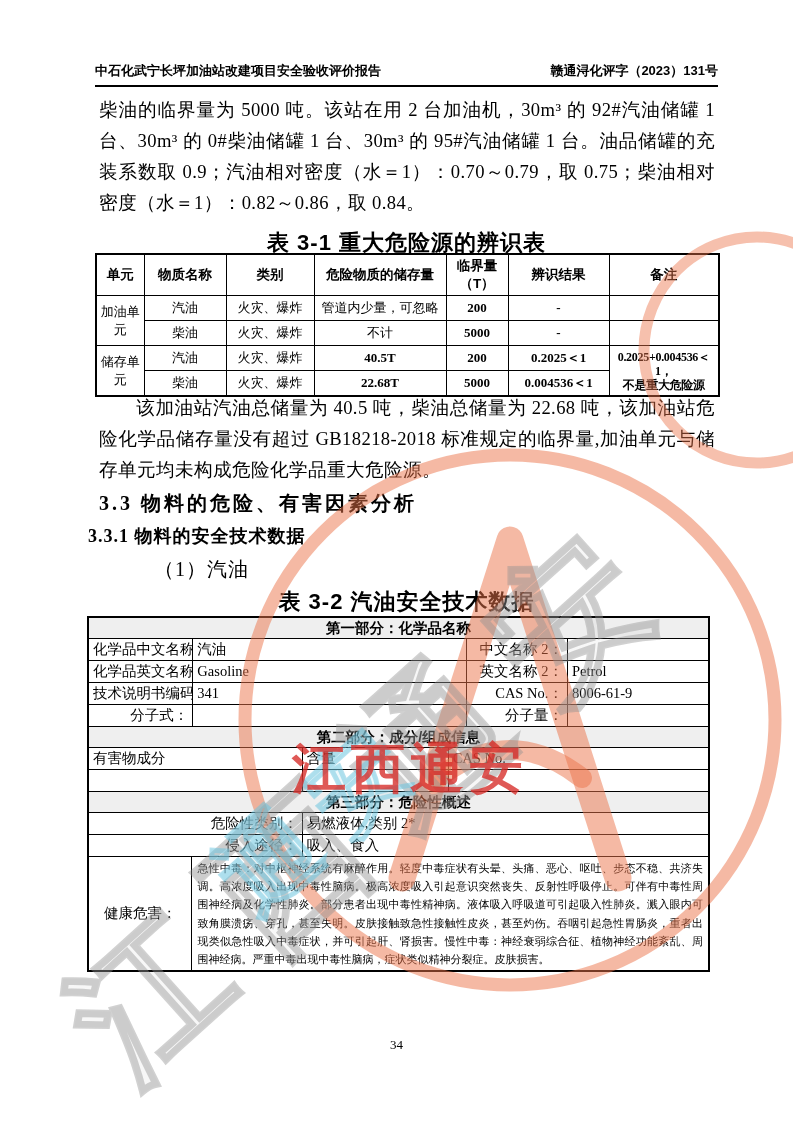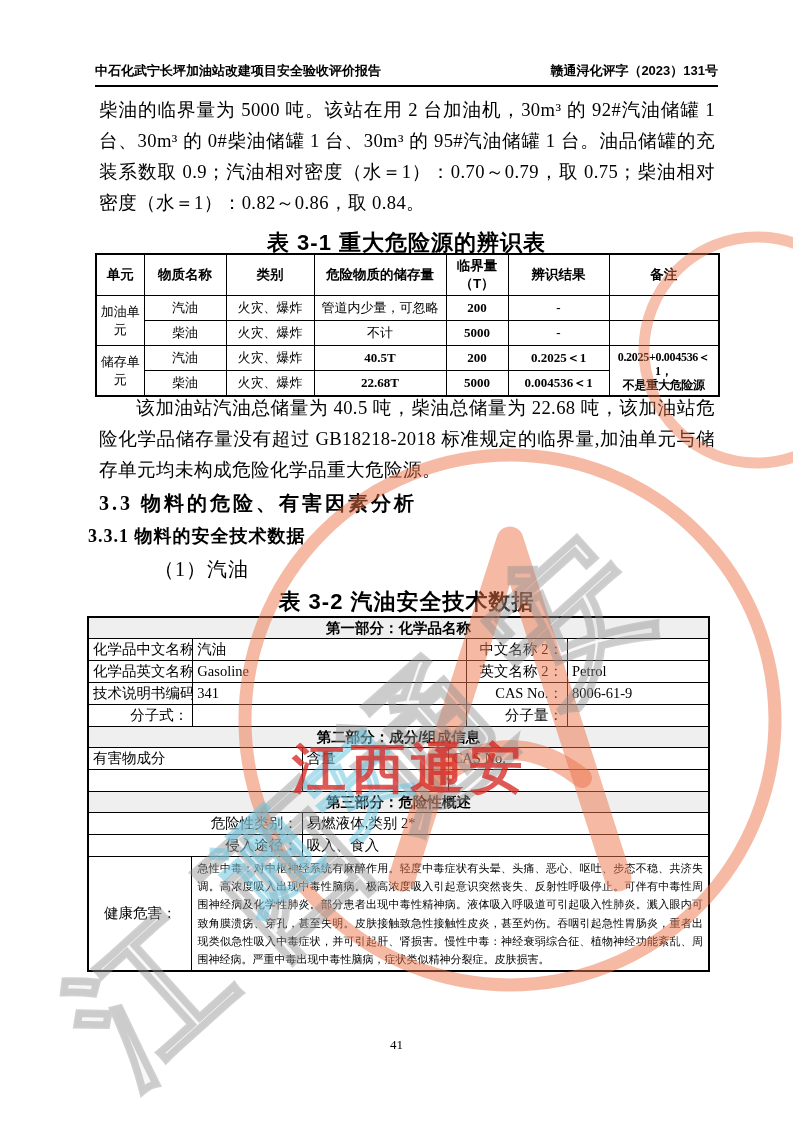--- a/index.html
+++ b/index.html
@@ -206,21 +206,21 @@
     <div class="row r22">
       <div class="cell vr wlab lab">侵入途径：</div>
       <div class="cell wval">吸入、食入</div>
     </div>
     <div class="row health">
       <div class="hl">健康危害：</div>
       <div class="hv">急性中毒：对中枢神经系统有麻醉作用。轻度中毒症状有头晕、头痛、恶心、呕吐、步态不稳、共济失调。高浓度吸入出现中毒性脑病。极高浓度吸入引起意识突然丧失、反射性呼吸停止。可伴有中毒性周围神经病及化学性肺炎。部分患者出现中毒性精神病。液体吸入呼吸道可引起吸入性肺炎。溅入眼内可致角膜溃疡、穿孔，甚至失明。皮肤接触致急性接触性皮炎，甚至灼伤。吞咽引起急性胃肠炎，重者出现类似急性吸入中毒症状，并可引起肝、肾损害。慢性中毒：神经衰弱综合征、植物神经功能紊乱、周围神经病。严重中毒出现中毒性脑病，症状类似精神分裂症。皮肤损害。</div>
     </div>
   </div>
 
-  <div class="abs footer">41</div>
+  <div class="abs footer">34</div>
 
   <div class="wm">
     <svg width="793" height="1122" style="position:absolute;left:0;top:0;">
       <circle cx="510" cy="720" r="265" fill="none" stroke="rgba(236,115,73,0.5)" stroke-width="13"></circle>
       <path d="M 402 878 L 510 540 L 618 878" fill="none" stroke="rgba(236,115,73,0.5)" stroke-width="27" stroke-linecap="round" stroke-linejoin="round"></path>
       <path d="M 438 778 Q 510 722 582 778" fill="none" stroke="rgba(236,115,73,0.5)" stroke-width="20" stroke-linecap="round"></path>
       <circle cx="757" cy="350" r="113" fill="none" stroke="rgba(236,115,73,0.45)" stroke-width="11"></circle>
     </svg>
     <div class="wm-diag">江西通安</div>
     <div class="wm-cyan">通安</div>

